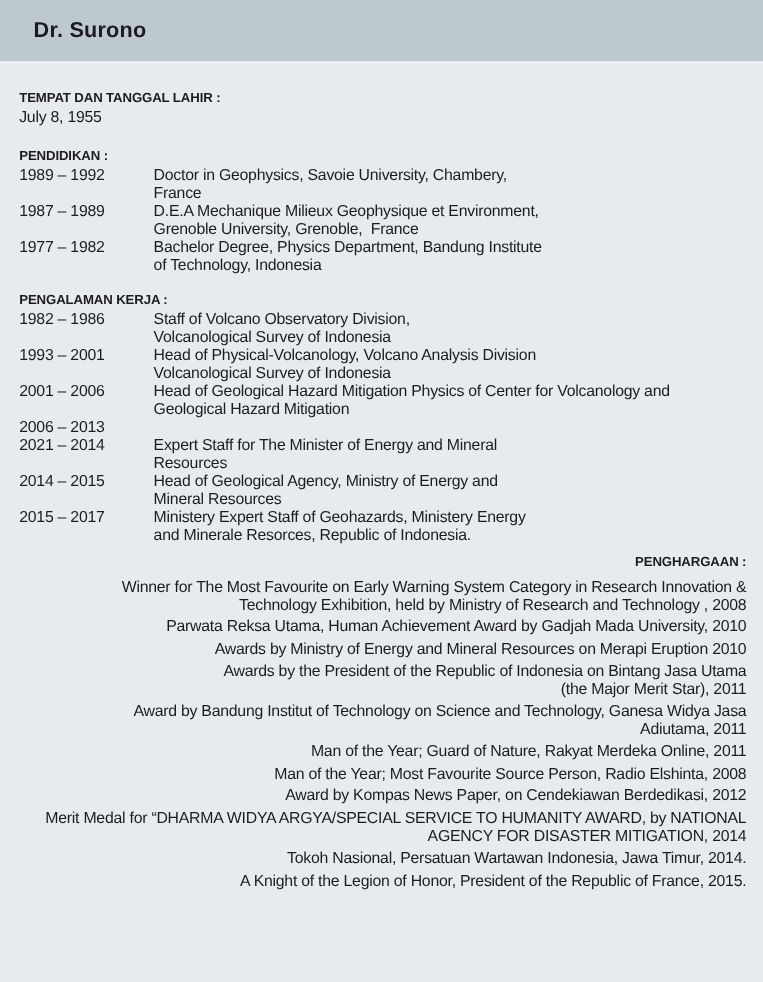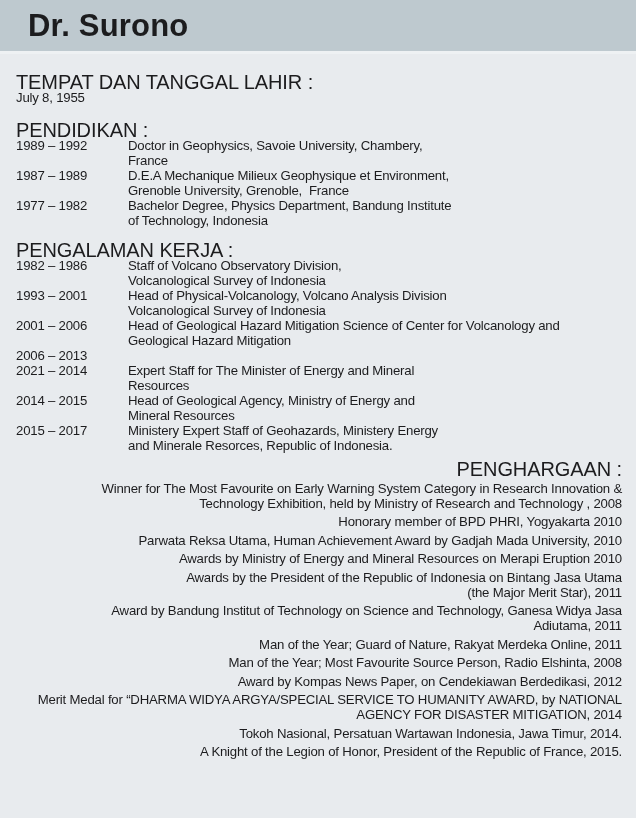--- a/index.html
+++ b/index.html
@@ -17,33 +17,33 @@
   .header-bar {
     height: 54px;
     background: var(--header-bg, #bec9cf);
     border-bottom: 3px solid var(--divider, #eef1f3);
     display: flex;
     align-items: center;
     padding-left: 28px;
     box-sizing: border-box;
   }
   .page-title {
-    font-size: 31px;
+    font-size: 18px;
     font-weight: bold;
     letter-spacing: 0.2px;
   }
   .content {
     padding: 21px 14px 0 16px;
     font-size: 13.2px;
     line-height: 15px;
     letter-spacing: -0.2px;
   }
   .heading {
-    font-weight: normal;
-    font-size: 20px;
+    font-weight: bold;
+    font-size: 11px;
     line-height: 15px;
     letter-spacing: -0.1px;
   }
   .section-education { margin-top: 18px; }
   .section-experience { margin-top: 15px; }
   .section-awards { margin-top: 9px; text-align: right; }
   .row {
     display: flex;
     align-items: flex-start;
   }
@@ -109,21 +109,21 @@
   </div>
 
   <div class="row">
     <div class="period">1993 – 2001</div>
     <div class="desc">Head of Physical-Volcanology, Volcano Analysis Division
 Volcanological Survey of Indonesia</div>
   </div>
 
   <div class="row">
     <div class="period">2001 – 2006</div>
-    <div class="desc">Head of Geological Hazard Mitigation Science of Center for Volcanology and
+    <div class="desc">Head of Geological Hazard Mitigation Physics of Center for Volcanology and
 Geological Hazard Mitigation</div>
   </div>
 
   <div class="row">
     <div class="period">2006 – 2013</div>
   </div>
 
   <div class="row">
     <div class="period">2021 – 2014</div>
     <div class="desc">Expert Staff for The Minister of Energy and Mineral
@@ -143,21 +143,20 @@
   </div>
 </div>
     </div>
 
     <div class="section section-awards">
       <div class="heading">PENGHARGAAN :</div>
       <div>
   <div class="award">Winner for The Most Favourite on Early Warning System Category in Research Innovation &amp;
 Technology Exhibition, held by Ministry of Research and Technology , 2008</div>
 
-  <div class="award">Honorary member of BPD PHRI, Yogyakarta 2010</div>
 
   <div class="award">Parwata Reksa Utama, Human Achievement Award by Gadjah Mada University, 2010</div>
 
   <div class="award">Awards by Ministry of Energy and Mineral Resources on Merapi Eruption 2010</div>
 
   <div class="award">Awards by the President of the Republic of Indonesia on Bintang Jasa Utama
  (the Major Merit Star), 2011</div>
 
   <div class="award">Award by Bandung Institut of Technology on Science and Technology, Ganesa Widya Jasa
 Adiutama, 2011</div>

